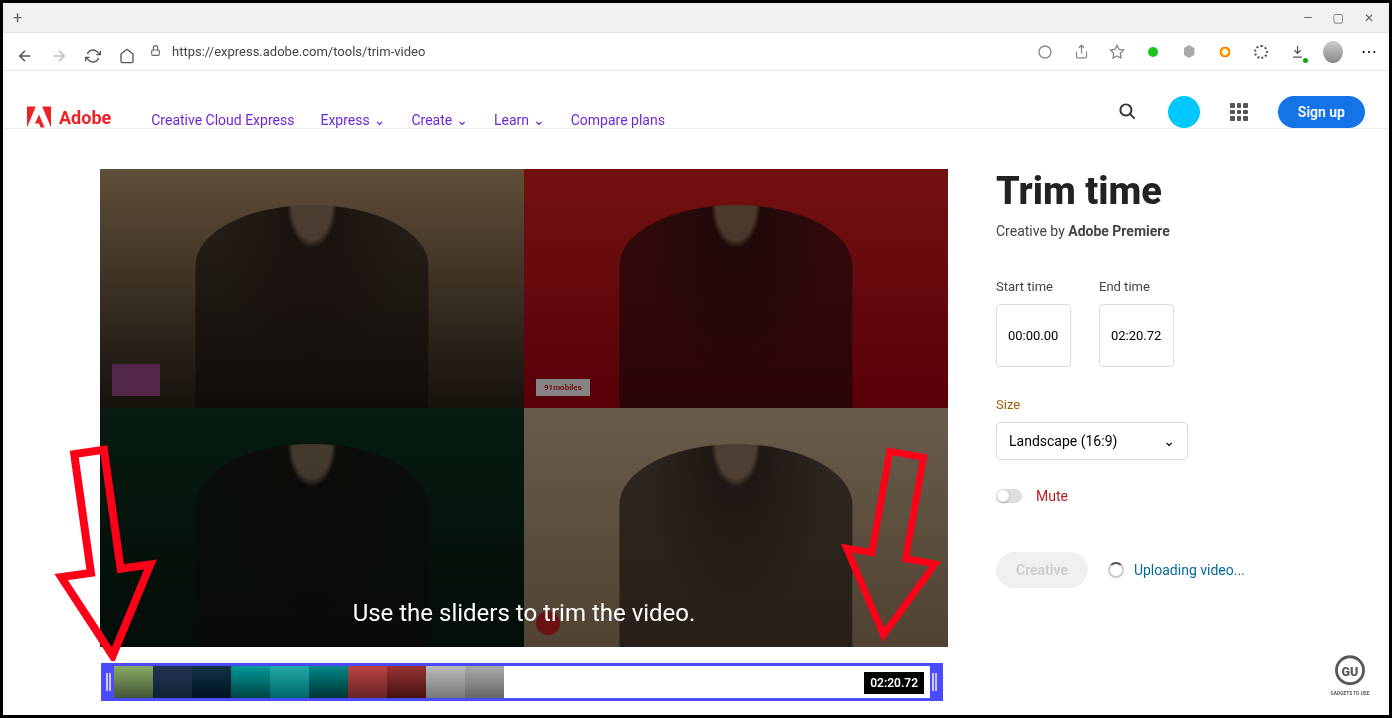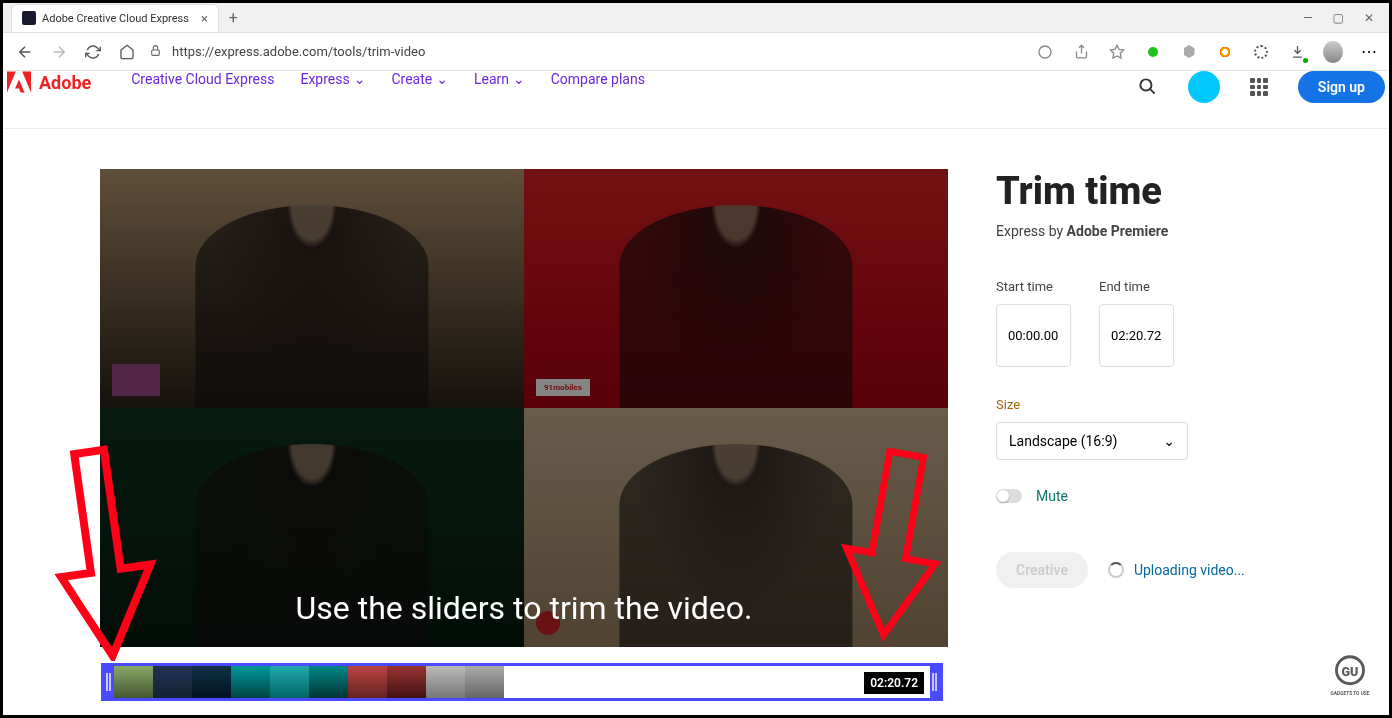--- a/index.html
+++ b/index.html
@@ -8,38 +8,38 @@
     
     .browser-titlebar { height: 30px; background: #f1f1f1; display: flex; align-items: center; border-bottom: 1px solid #e0e0e0; }
     .tab { display: flex; align-items: center; background: #fff; height: 28px; padding: 0 10px; border-radius: 6px 6px 0 0; margin-left: 8px; gap: 6px; border: 1px solid #e0e0e0; border-bottom: none; }
     .tab-favicon { width: 14px; height: 14px; background: #1a1a2e; border-radius: 2px; }
     .tab-title { font-size: 11px; color: #333; }
     .tab-close { font-size: 13px; color: #666; cursor: pointer; margin-left: 6px; }
     .new-tab { color: #666; font-size: 16px; margin-left: 10px; cursor: pointer; }
     .win-controls { margin-left: auto; display: flex; gap: 20px; padding-right: 15px; color: #666; font-size: 12px; }
     .win-btn { cursor: pointer; }
     
-    .browser-toolbar { height: 38px; background: #fff; display: flex; align-items: center; padding: 11px 10px; gap: 10px; border-bottom: 1px solid #e5e5e5; }
+    .browser-toolbar { height: 38px; background: #fff; display: flex; padding: 11px 10px; gap: 10px; border-bottom: 1px solid #e5e5e5; }
     .nav-btn { width: 24px; height: 24px; display: flex; align-items: center; justify-content: center; color: #555; cursor: pointer; }
     .nav-btn.disabled { color: #bbb; }
     .url-bar { flex: 1; display: flex; align-items: center; gap: 10px; color: #666; font-size: 13px; }
     .lock-icon { color: #666; }
     .url-text { color: #444; }
     .toolbar-icons { display: flex; gap: 16px; align-items: center; }
     .toolbar-icon { width: 20px; height: 20px; display: flex; align-items: center; justify-content: center; cursor: pointer; }
     .ext-green { width: 10px; height: 10px; background: #1ec41e; border-radius: 50%; }
     .ext-gray { width: 11px; height: 13px; background: #aaa; clip-path: polygon(50% 0, 100% 25%, 100% 75%, 50% 100%, 0 75%, 0 25%); }
     .ext-yellow { width: 12px; height: 12px; background: radial-gradient(circle, #fff 30%, #ffcc00 35%, #ff6600 60%, #fff 65%); border-radius: 50%; }
     .ext-gear { width: 14px; height: 14px; border: 2px dotted #555; border-radius: 50%; }
     .download-icon { color: #555; position: relative; }
     .download-icon::after { content: ''; width: 5px; height: 5px; background: #0a0; border-radius: 50%; position: absolute; bottom: -1px; right: -1px; }
     .avatar-icon { width: 22px; height: 22px; border-radius: 50%; background: linear-gradient(#ccc, #888); }
     
     
-    .adobe-header { height: 58px; display: flex; align-items: flex-start; padding: 0 4px; border-bottom: 1px solid #eee; gap: 40px; }
+    .adobe-header { height: 58px; display: flex; align-items: flex-end; padding: 0 24px; border-bottom: 1px solid #eee; gap: 40px; }
     .adobe-logo { display: flex; align-items: center; gap: 8px; }
     .adobe-logo-icon { width: 24px; height: 22px; color: #ed2224; }
     .adobe-logo-text { font-size: 18px; font-weight: 700; color: #ed2224; }
     .nav-menu { display: flex; gap: 26px; }
     .nav-item { font-size: 14px; color: #6d28d9; cursor: pointer; display: flex; align-items: center; gap: 4px; }
     .header-right { margin-left: auto; display: flex; align-items: center; gap: 30px; }
     .search-btn { width: 20px; height: 20px; color: #333; cursor: pointer; }
     .user-avatar { width: 32px; height: 32px; border-radius: 50%; background: #00c8ff; cursor: pointer; }
     .apps-grid { width: 18px; height: 18px; display: grid; grid-template-columns: repeat(3, 1fr); gap: 2px; cursor: pointer; }
     .apps-grid span { background: #555; border-radius: 1px; }
@@ -53,21 +53,21 @@
     .vid-cell { position: relative; overflow: hidden; }
     .v1 { background: linear-gradient(#b8976e, #2a2218); }
     .v2 { background: linear-gradient(#d22, #a01); }
     .v3 { background: linear-gradient(#0f3520, #051a0e); }
     .v4 { background: linear-gradient(#c8b090, #9a8060); }
     .person { position: absolute; left: 50%; transform: translateX(-50%); bottom: 0; width: 55%; height: 85%; background: radial-gradient(ellipse at top, rgba(255,210,170,.9) 12%, rgba(50,30,30,.8) 15%, rgba(40,30,30,.6) 60%); border-radius: 50% 50% 0 0 / 30% 30% 0 0; filter: brightness(.55); }
     .badge-g { position: absolute; left: 12px; bottom: 12px; width: 48px; height: 32px; background: #9b4a8a; }
     .badge-m { position: absolute; left: 12px; bottom: 12px; padding: 4px 8px; background: #fff; font-size: 8px; font-weight: 700; color: #d22; }
     .badge-c { position: absolute; left: 12px; bottom: 12px; width: 24px; height: 24px; background: #c22; border-radius: 50%; }
     .dark-overlay { position: absolute; inset: 0; background: rgba(0,0,0,.48); }
-    .overlay-text { position: absolute; bottom: 20px; left: 50%; transform: translateX(-50%); color: #fff; font-size: 32px; white-space: nowrap; }
+    .overlay-text { position: absolute; bottom: 20px; left: 50%; transform: translateX(-50%); color: #fff; font-size: 24px; white-space: nowrap; }
     
     
     .arrow { position: absolute; }
     .arrow svg { width: 120px; height: 220px; }
     .arrow-left { left: 45px; top: 438px; }
     .arrow-right { left: 828px; top: 430px; }
     
     
     .timeline { position: absolute; left: 98px; top: 660px; width: 842px; height: 38px; background: #fff; border: 3px solid #4a4aff; display: flex; align-items: center; }
     .handle { width: 10px; height: 38px; background: #4a4aff; position: relative; cursor: ew-resize; }
@@ -84,40 +84,35 @@
     .panel-sub { font-size: 14px; color: #444; margin-bottom: 40px; }
     .panel-sub strong { font-weight: 700; }
     .time-row { display: flex; gap: 28px; margin-bottom: 30px; }
     .time-col label { font-size: 13px; color: #444; display: block; margin-bottom: 10px; }
     .time-input { width: 75px; padding: 23px 11px; border: 1px solid #ddd; border-radius: 4px; font-size: 13px; }
     .size-label { font-size: 13px; color: #a16207; display: block; margin-bottom: 10px; }
     .size-select { width: 192px; padding: 10px 12px; border: 1px solid #ddd; border-radius: 4px; font-size: 14px; display: flex; justify-content: space-between; align-items: center; cursor: pointer; margin-bottom: 28px; }
     .mute-row { display: flex; align-items: center; gap: 14px; margin-bottom: 48px; }
     .toggle { width: 26px; height: 14px; background: #ddd; border-radius: 8px; position: relative; cursor: pointer; }
     .toggle::after { content: ''; width: 12px; height: 12px; background: #fff; border-radius: 50%; position: absolute; left: 1px; top: 1px; box-shadow: 0 1px 2px rgba(0,0,0,.3); }
-    .mute-label { font-size: 14px; color: #0f766e; }
+    .mute-label { font-size: 14px; color: #b91c1c; }
     .action-row { display: flex; align-items: center; gap: 20px; }
     .download-btn { background: #f0f0f0; color: #ccc; padding: 10px 20px; border-radius: 20px; font-size: 14px; font-weight: 600; border: none; }
     .status { font-size: 14px; color: #0369a1; display: flex; align-items: center; gap: 10px; }
     .spinner { width: 16px; height: 16px; border: 2px solid #ccc; border-top-color: #555; border-radius: 50%; animation: spin 1s linear infinite; }
     @keyframes spin { to { transform: rotate(360deg); } }
     
     
     .watermark { position: absolute; right: 10px; bottom: 8px; width: 58px; height: 58px; opacity: .75; }
     .watermark svg { width: 100%; height: 100%; }
   </style>
 </head>
 <body>
 
 <div class="browser-titlebar">
-  <div class="tab">
-    <div class="tab-favicon"></div>
-    <span class="tab-title">Adobe Creative Cloud Express</span>
-    <span class="tab-close">×</span>
-  </div>
   <span class="new-tab">+</span>
   <div class="win-controls">
     <span class="win-btn">—</span>
     <span class="win-btn">▢</span>
     <span class="win-btn">✕</span>
   </div>
 </div>
 
 <div class="browser-toolbar">
   <div class="nav-btn">
@@ -256,21 +251,21 @@
             <div class="badge-c"></div>
           </div>
       </div>
       <div class="dark-overlay"></div>
       <div class="overlay-text">Use the sliders to trim the video.</div>
     </div>
   </div>
 
   <div class="panel">
     <h1 class="panel-title">Trim time</h1>
-    <div class="panel-sub"><span>Express by </span><strong>Adobe Premiere</strong></div>
+    <div class="panel-sub"><span>Creative by </span><strong>Adobe Premiere</strong></div>
     <div class="time-row">
       <div class="time-col">
         <label>Start time</label>
         <input class="time-input" value="00:00.00" style="">
       </div>
       <div class="time-col">
         <label>End time</label>
         <input class="time-input" value="02:20.72" style="">
       </div>
     </div>

